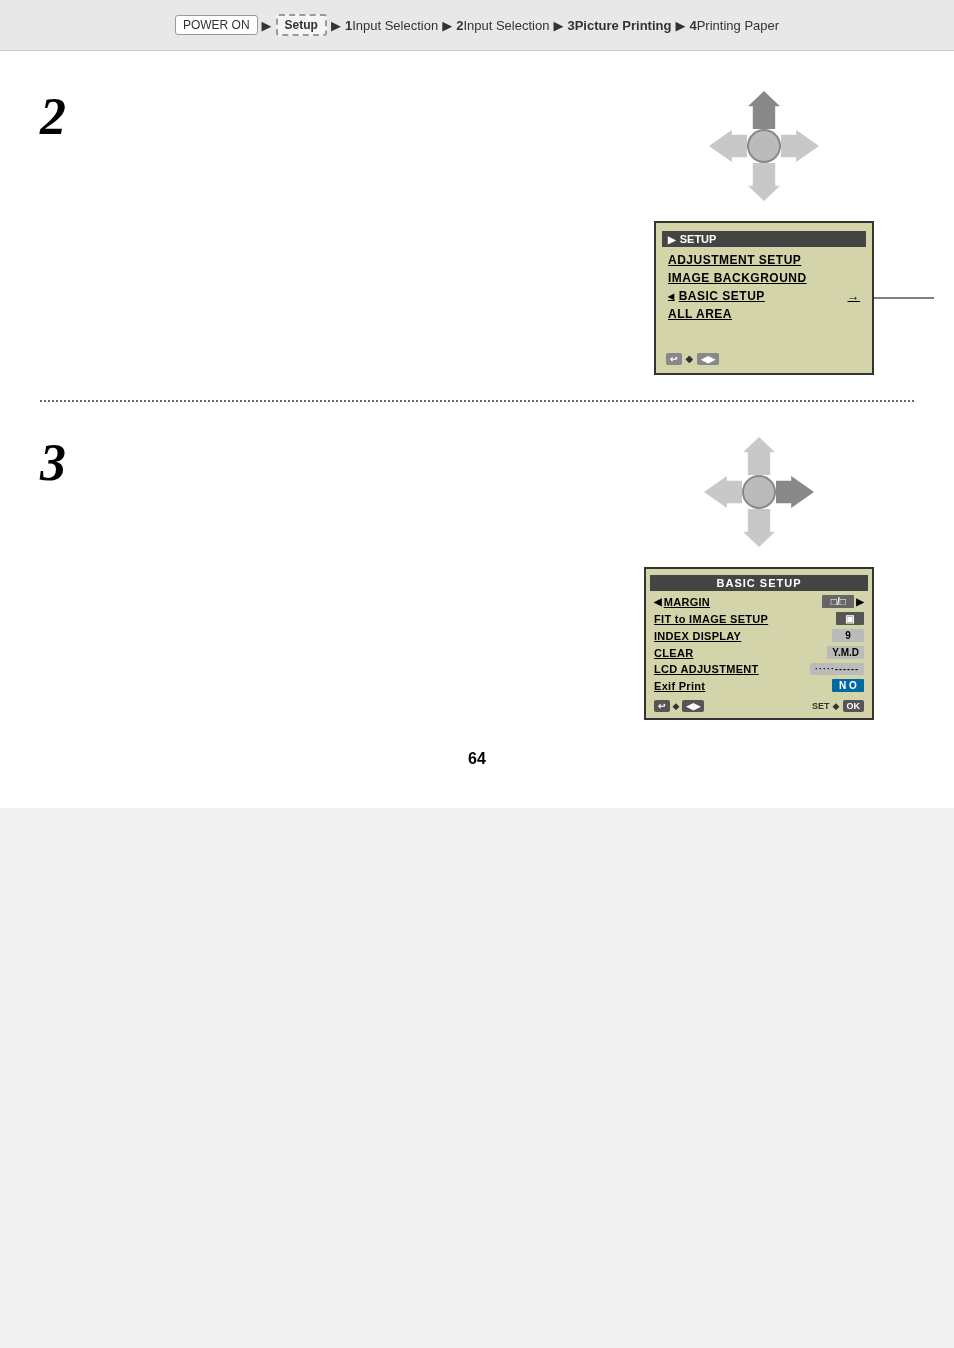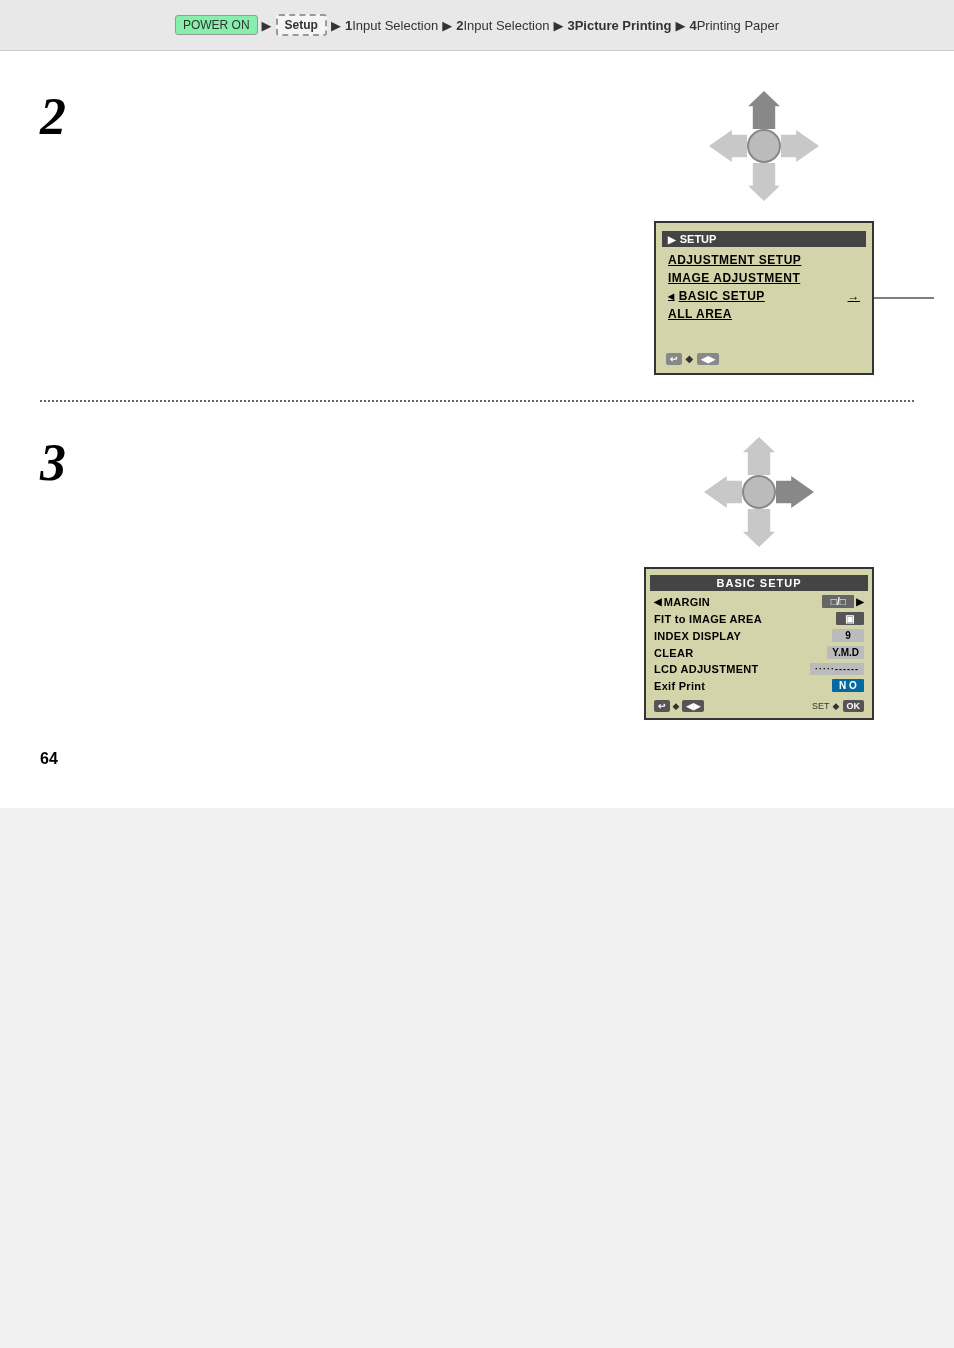--- a/index.html
+++ b/index.html
@@ -24,21 +24,21 @@
     .nav-item {
       display: flex;
       align-items: center;
       font-size: 13px;
       color: #333;
     }
     .nav-item .label {
       border: 1px solid #999;
       border-radius: 3px;
       padding: 2px 7px;
-      background: #86efac;
+      background: #ffffff;
       font-size: 12px;
     }
     .nav-item .label.dashed {
       border: 2px dashed #999;
       background: #f5f5f5;
       font-weight: bold;
     }
     .nav-arrow {
       margin: 0 4px;
       color: #333;
@@ -240,20 +240,21 @@
     .lcd-basic-row {
       display: flex;
       align-items: center;
       font-size: 11px;
       color: #000;
       padding: 2px 4px;
       font-weight: bold;
     }
     .lcd-basic-row .row-label {
       flex: 1;
+      text-decoration: underline;
       letter-spacing: 0.3px;
     }
     .lcd-basic-row .row-value {
       background: #888;
       color: #fff;
       padding: 1px 5px;
       font-size: 10px;
       border-radius: 1px;
       min-width: 32px;
       text-align: center;
@@ -293,21 +294,21 @@
       background: #555;
       color: #fff;
       padding: 1px 4px;
       font-size: 9px;
       font-weight: bold;
       border-radius: 2px;
     }
 
     
     .page-number {
-      text-align: left;
+      text-align: center;
       font-size: 16px;
       font-weight: bold;
       color: #000;
       margin-top: 20px;
       padding-bottom: 20px;
     }
 
     
     .dpad-wrapper {
       position: relative;
@@ -383,21 +384,21 @@
         <div class="screen-with-line">
           <div class="lcd-screen">
             <div class="lcd-title">
               <span style="font-size:10px;">▶</span>
               <span>SETUP</span>
             </div>
             <div class="lcd-menu-item">
               <span>ADJUSTMENT SETUP</span>
             </div>
             <div class="lcd-menu-item">
-              <span>IMAGE ADJUSTMENT</span>
+              <span>IMAGE BACKGROUND</span>
             </div>
             <div class="lcd-menu-item">
               <span class="bullet">◀</span>
               <span>BASIC SETUP</span>
               <span class="arrow-right">→</span>
             </div>
             <div class="lcd-menu-item">
               <span>ALL AREA</span>
             </div>
             <div style="height:20px;"></div>
@@ -436,21 +437,21 @@
           <div class="lcd-basic-title">BASIC SETUP</div>
 
           <div class="lcd-basic-row">
             <span class="arrow-left">◀</span>
             <span class="row-label">MARGIN</span>
             <span class="row-value" style="background:#666;">□/□</span>
             <span class="arrow-right">▶</span>
           </div>
 
           <div class="lcd-basic-row">
-            <span class="row-label">FIT to IMAGE AREA</span>
+            <span class="row-label">FIT to IMAGE SETUP</span>
             <span class="row-value" style="background:#555; min-width:28px;">▣</span>
           </div>
 
           <div class="lcd-basic-row">
             <span class="row-label">INDEX DISPLAY</span>
             <span class="row-value light">9</span>
           </div>
 
           <div class="lcd-basic-row">
             <span class="row-label">CLEAR</span>
@@ -467,21 +468,21 @@
             <span class="row-value" style="background:#0369a1;">N O</span>
           </div>
 
           <div class="lcd-basic-footer">
             <div class="footer-left">
               <span class="footer-badge">↩</span>
               <span>◆</span>
               <span class="footer-badge">◀▶</span>
             </div>
             <div class="footer-right">
-              <span style="font-weight:normal;">SET</span>
+              <span style="font-weight:bold;">SET</span>
               <span>◆</span>
               <span class="footer-badge">OK</span>
             </div>
           </div>
         </div>
       </div>
     </div>
   </div>
 
   <div class="page-number">64</div>

